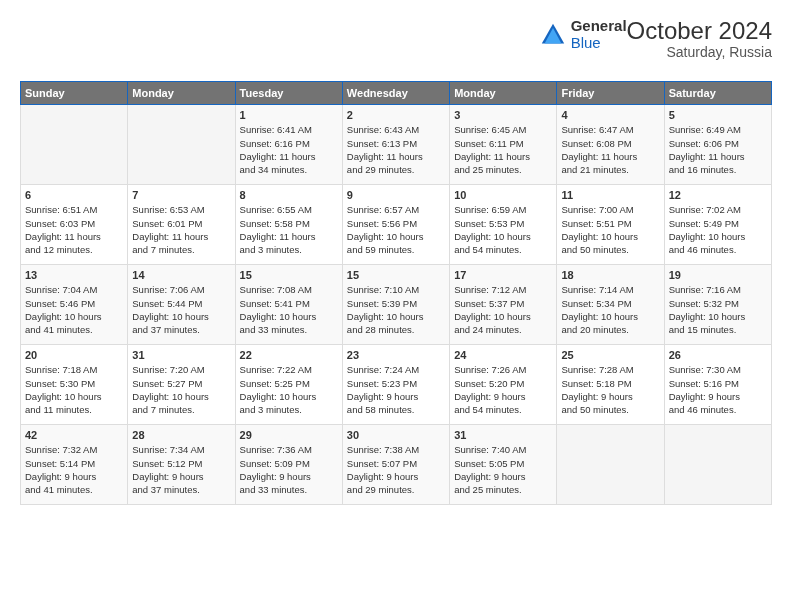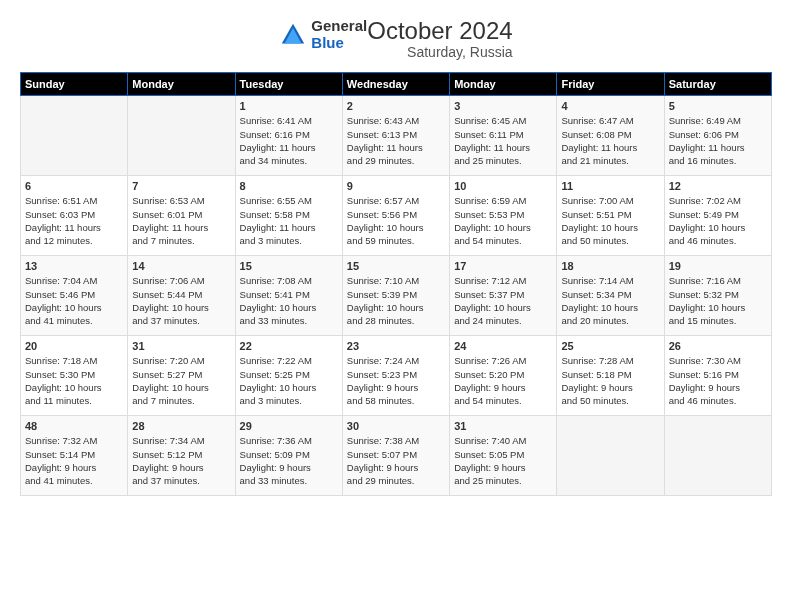--- a/index.html
+++ b/index.html
@@ -9,42 +9,42 @@
       width: 792px;
       height: 612px;
       overflow: hidden;
     }
     .page {
       width: 792px;
       padding: 18px 20px 10px 20px;
     }
     .header {
       display: flex;
-      justify-content: center;
+      justify-content: flex-end;
       align-items: flex-start;
-      margin-bottom: 12px;
+      margin-bottom: 21px;
     }
     .logo {
       display: flex;
       align-items: center;
       gap: 4px;
     }
     .logo-text {
       display: flex;
       flex-direction: column;
       line-height: 1.1;
     }
     .logo-general {
       font-size: 15px;
       font-weight: bold;
       color: #333;
     }
     .logo-blue {
       font-size: 15px;
-      font-weight: bold;
+      font-weight: normal;
       color: #1565C0;
     }
     .logo-icon {
       width: 28px;
       height: 28px;
     }
     .title-block {
       text-align: right;
     }
     .month-title {
@@ -56,21 +56,21 @@
     .subtitle {
       font-size: 14px;
       color: #555;
     }
     table {
       width: 100%;
       border-collapse: collapse;
       table-layout: fixed;
     }
     thead th {
-      background-color: #000000;
+      background-color: #737373;
       color: #fff;
       font-size: 11px;
       font-weight: bold;
       padding: 5px 4px;
       text-align: left;
       border: 1px solid #1565C0;
     }
     tbody td {
       vertical-align: top;
       font-size: 9.5px;
@@ -242,21 +242,21 @@
             <span class="day-num">25</span>
             <div class="cell-content">Sunrise: 7:28 AM<br>Sunset: 5:18 PM<br>Daylight: 9 hours<br>and 50 minutes.</div>
           </td>
           <td>
             <span class="day-num">26</span>
             <div class="cell-content">Sunrise: 7:30 AM<br>Sunset: 5:16 PM<br>Daylight: 9 hours<br>and 46 minutes.</div>
           </td>
         </tr>
         <tr>
           <td>
-            <span class="day-num">48</span>
+            <span class="day-num">42</span>
             <div class="cell-content">Sunrise: 7:32 AM<br>Sunset: 5:14 PM<br>Daylight: 9 hours<br>and 41 minutes.</div>
           </td>
           <td>
             <span class="day-num">28</span>
             <div class="cell-content">Sunrise: 7:34 AM<br>Sunset: 5:12 PM<br>Daylight: 9 hours<br>and 37 minutes.</div>
           </td>
           <td>
             <span class="day-num">29</span>
             <div class="cell-content">Sunrise: 7:36 AM<br>Sunset: 5:09 PM<br>Daylight: 9 hours<br>and 33 minutes.</div>
           </td>

